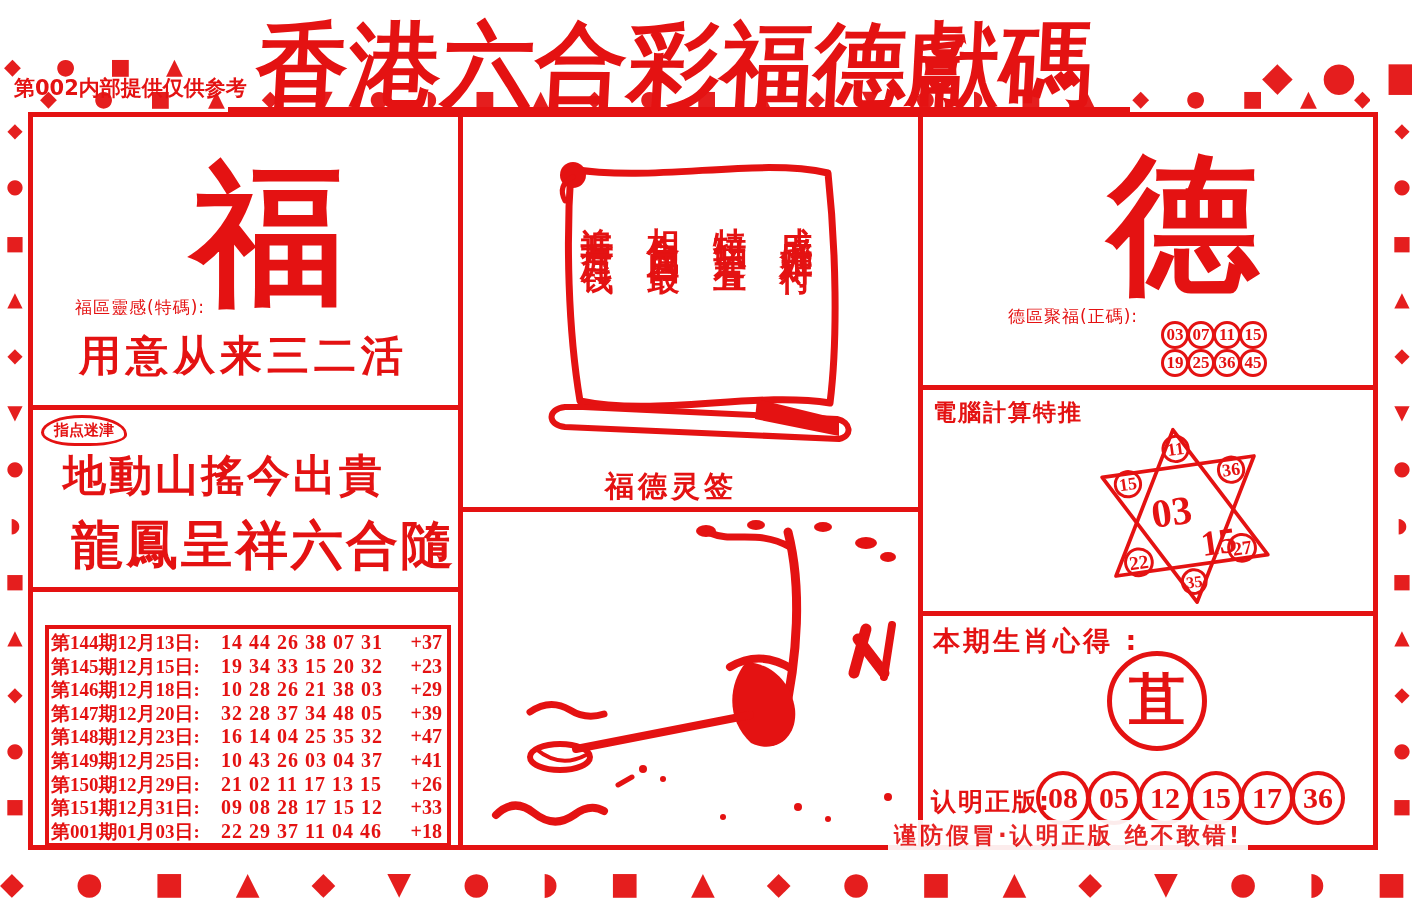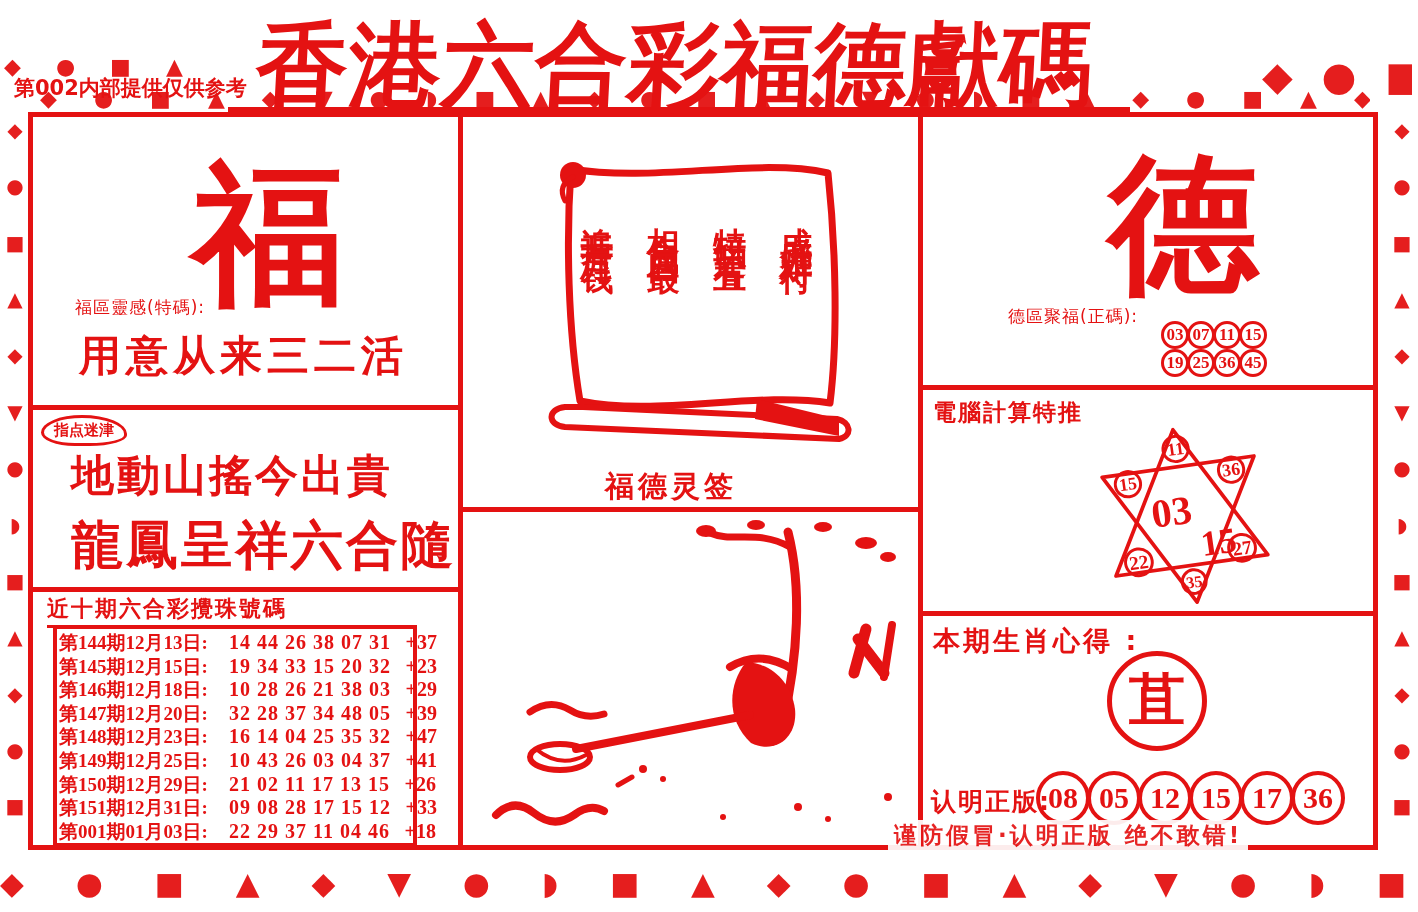--- a/index.html
+++ b/index.html
@@ -40,25 +40,25 @@
   .col-mid{left:430px;width:455px;}
   .col-right{left:890px;width:450px;}
   
   .fu-big{position:absolute;top:42px;left:0;width:100%;text-align:center;text-indent:46px;
           font-size:152px;line-height:1;font-weight:bold;}
   .zone-label{position:absolute;font-size:17px;font-weight:normal;letter-spacing:1px;}
   .fu-label{top:179px;left:42px;}
   .fu-phrase{position:absolute;top:211px;left:46px;font-size:42px;font-weight:bold;letter-spacing:5px;white-space:nowrap;}
   .hint-bubble{position:absolute;top:298px;left:8px;border:3px solid var(--red);
           border-radius:55% 60% 50% 45% / 65% 70% 40% 50%;padding:3px 10px;font-size:15px;font-weight:bold;}
-  .couplet1{position:absolute;top:330px;left:38px;font-size:43px;font-weight:bold;letter-spacing:3px;white-space:nowrap;}
+  .couplet1{position:absolute;top:330px;left:30px;font-size:43px;font-weight:bold;letter-spacing:3px;white-space:nowrap;}
   .couplet2{position:absolute;top:394px;left:38px;font-size:52px;font-weight:bold;letter-spacing:3px;white-space:nowrap;}
   .hist-title{position:absolute;top:477px;left:14px;font-size:22px;font-weight:bold;
           border-bottom:3px solid var(--red);padding-bottom:1px;letter-spacing:2px;}
-  .hist-table{position:absolute;top:508px;left:20px;width:364px;box-sizing:border-box;
+  .hist-table{position:absolute;top:508px;left:12px;width:406px;box-sizing:border-box;
           border:4px solid var(--red);padding:1px 2px;
           font-family:"Liberation Serif","DejaVu Serif",serif;font-weight:bold;}
   .hrow{display:flex;align-items:baseline;height:23.6px;white-space:nowrap;}
   .hlab{flex:0 0 170px;font-size:19px;}
   .hnum{flex:1;text-align:left;font-size:20px;letter-spacing:1px;}
   .hsp{flex:0 0 46px;text-align:right;font-size:20px;padding-right:3px;}
   
   .scroll-wrap{position:absolute;top:22px;left:62px;width:340px;height:330px;}
   .scroll-poem{position:absolute;top:62px;left:56px;width:232px;height:218px;display:flex;
           flex-direction:row-reverse;justify-content:space-between;}
@@ -116,21 +116,20 @@
         <div class="fu-big">福</div>
         <div class="zone-label fu-label">福區靈感(特碼):</div>
         <div class="fu-phrase">用意从来三二活</div>
         <div class="hdiv" style="left:0;width:425px;top:288px;"></div>
 
         <div class="hint-bubble">指点迷津</div>
         <div class="couplet1">地動山搖今出貴</div>
         <div class="couplet2">龍鳳呈祥六合隨</div>
         <div class="hdiv" style="left:0;width:425px;top:470px;"></div>
 
-        <div class="hist-title">近十期六合彩攪珠號碼</div>
         <div class="hist-table">
             <div class="hrow">
               <span class="hlab">第144期12月13日:</span>
               <span class="hnum">14 44 26 38 07 31</span>
               <span class="hsp">+37</span>
             </div>
             <div class="hrow">
               <span class="hlab">第145期12月15日:</span>
               <span class="hnum">19 34 33 15 20 32</span>
               <span class="hsp">+23</span>

